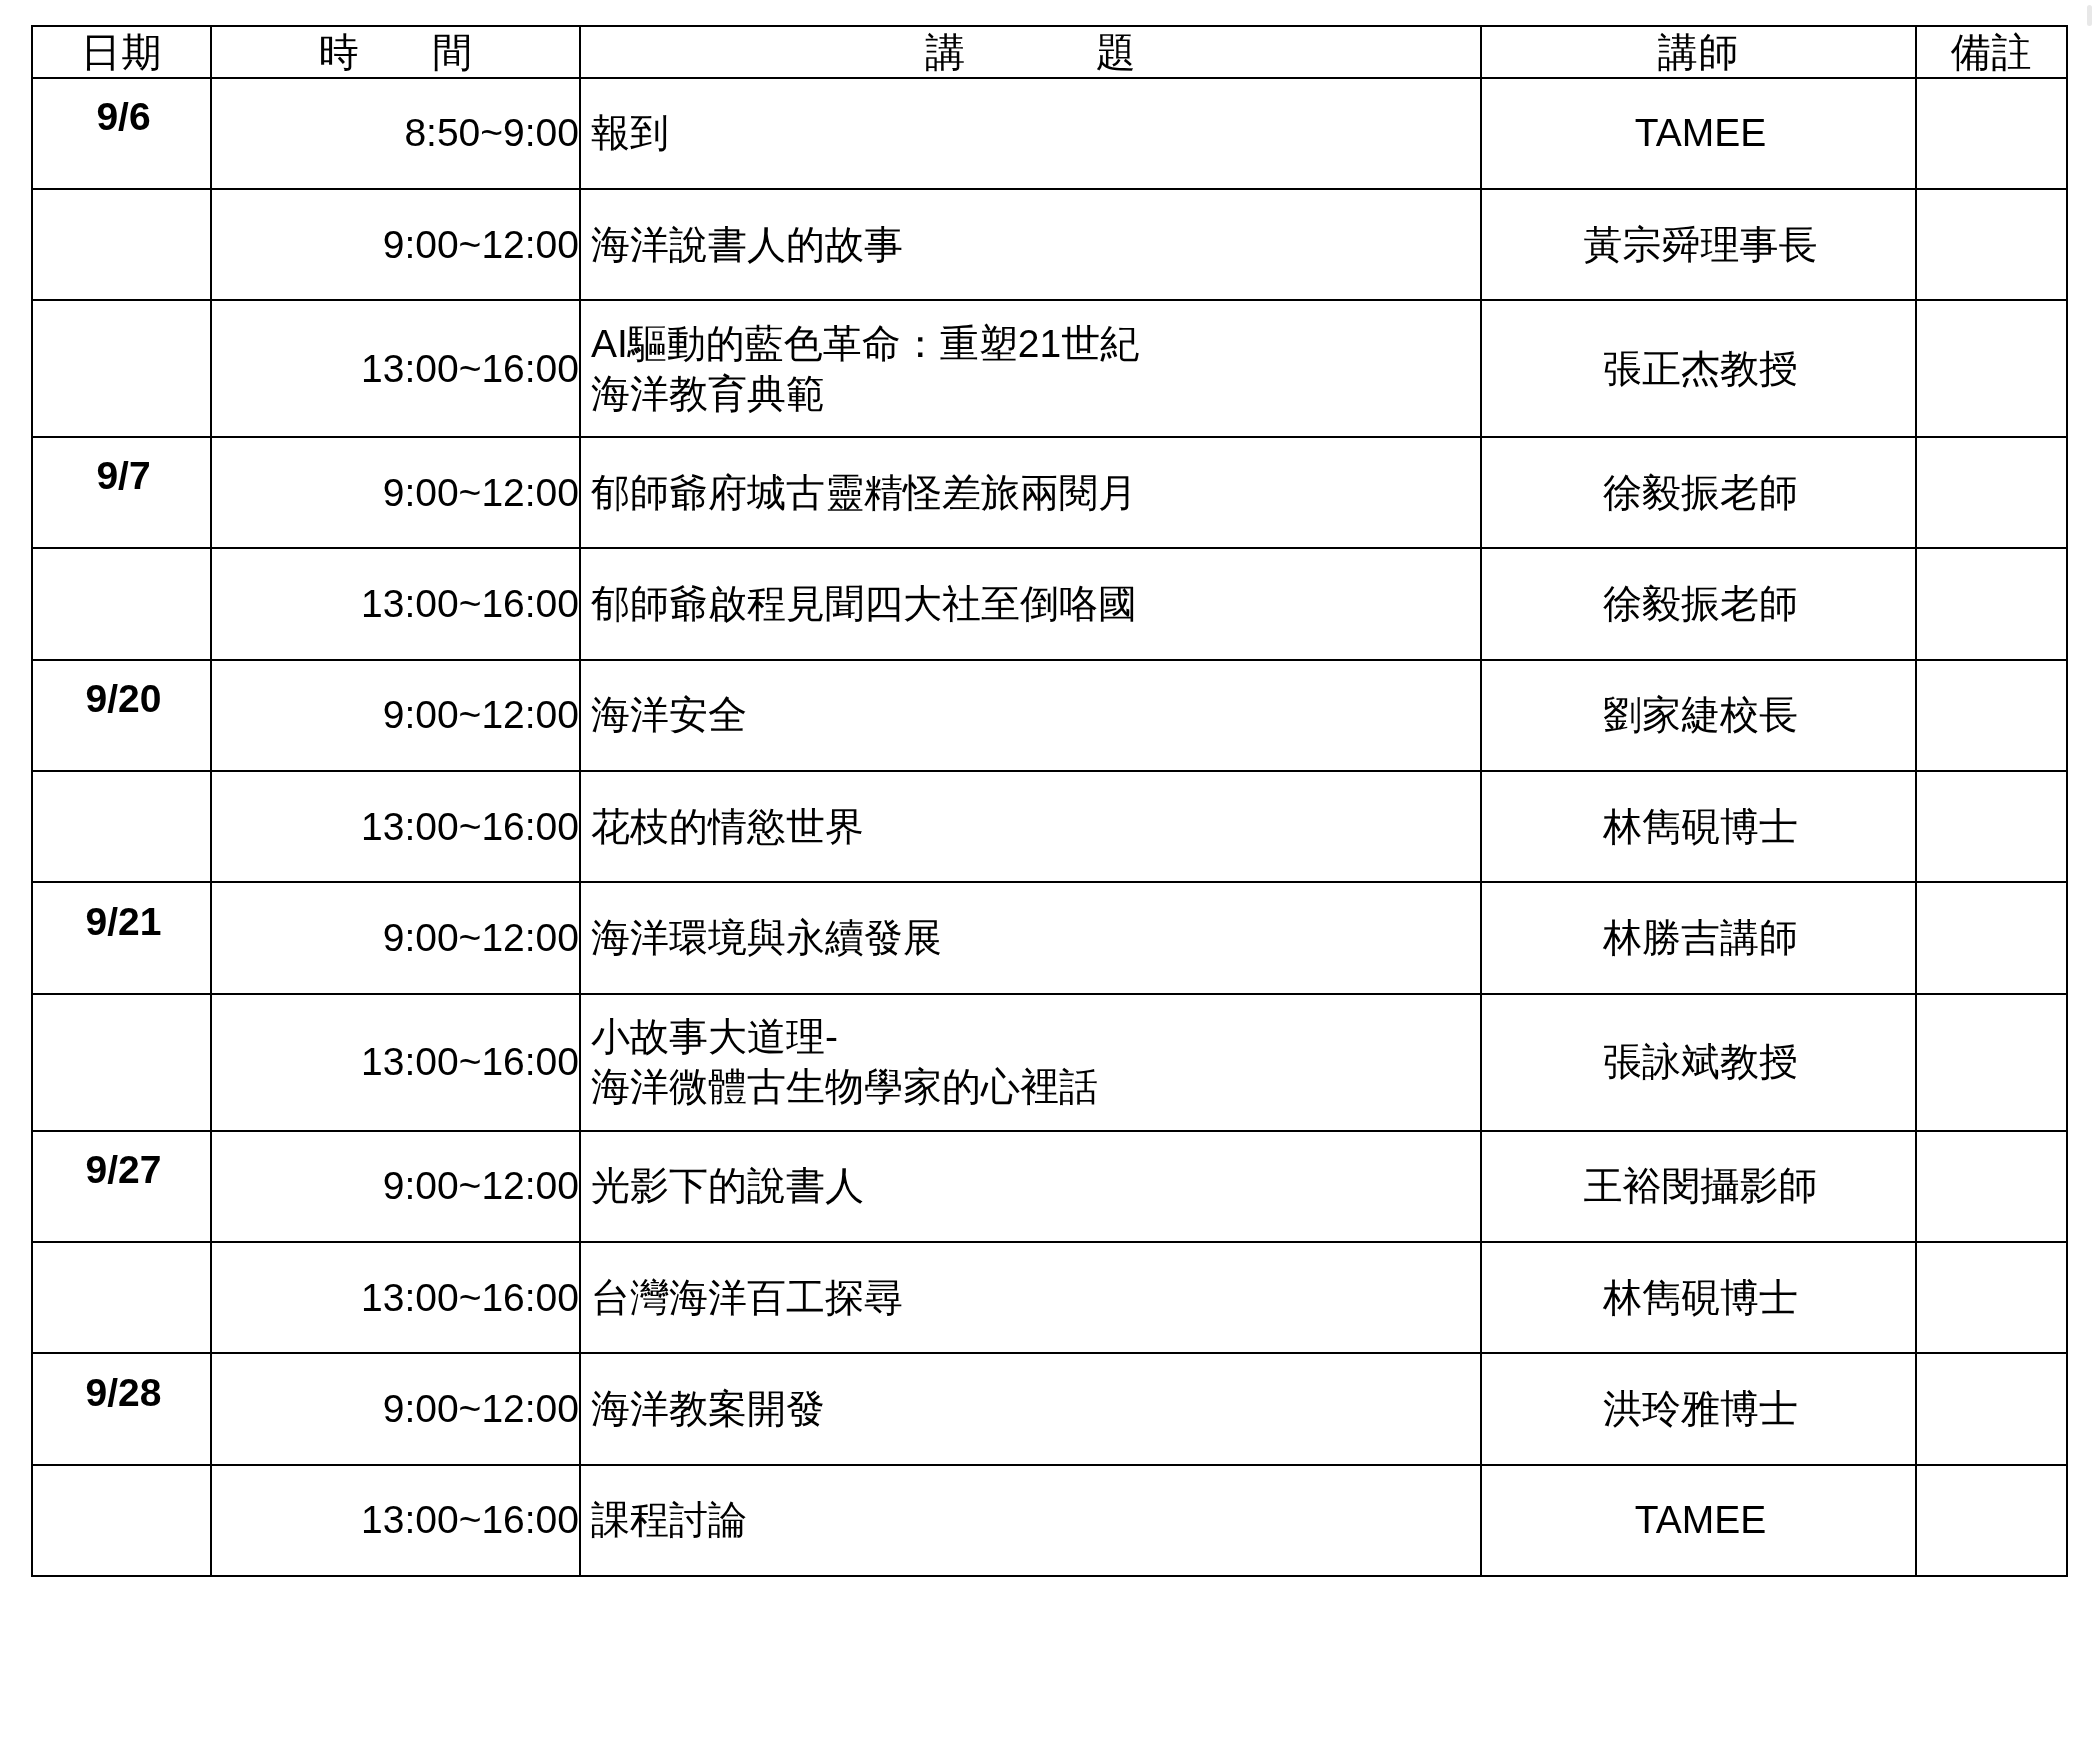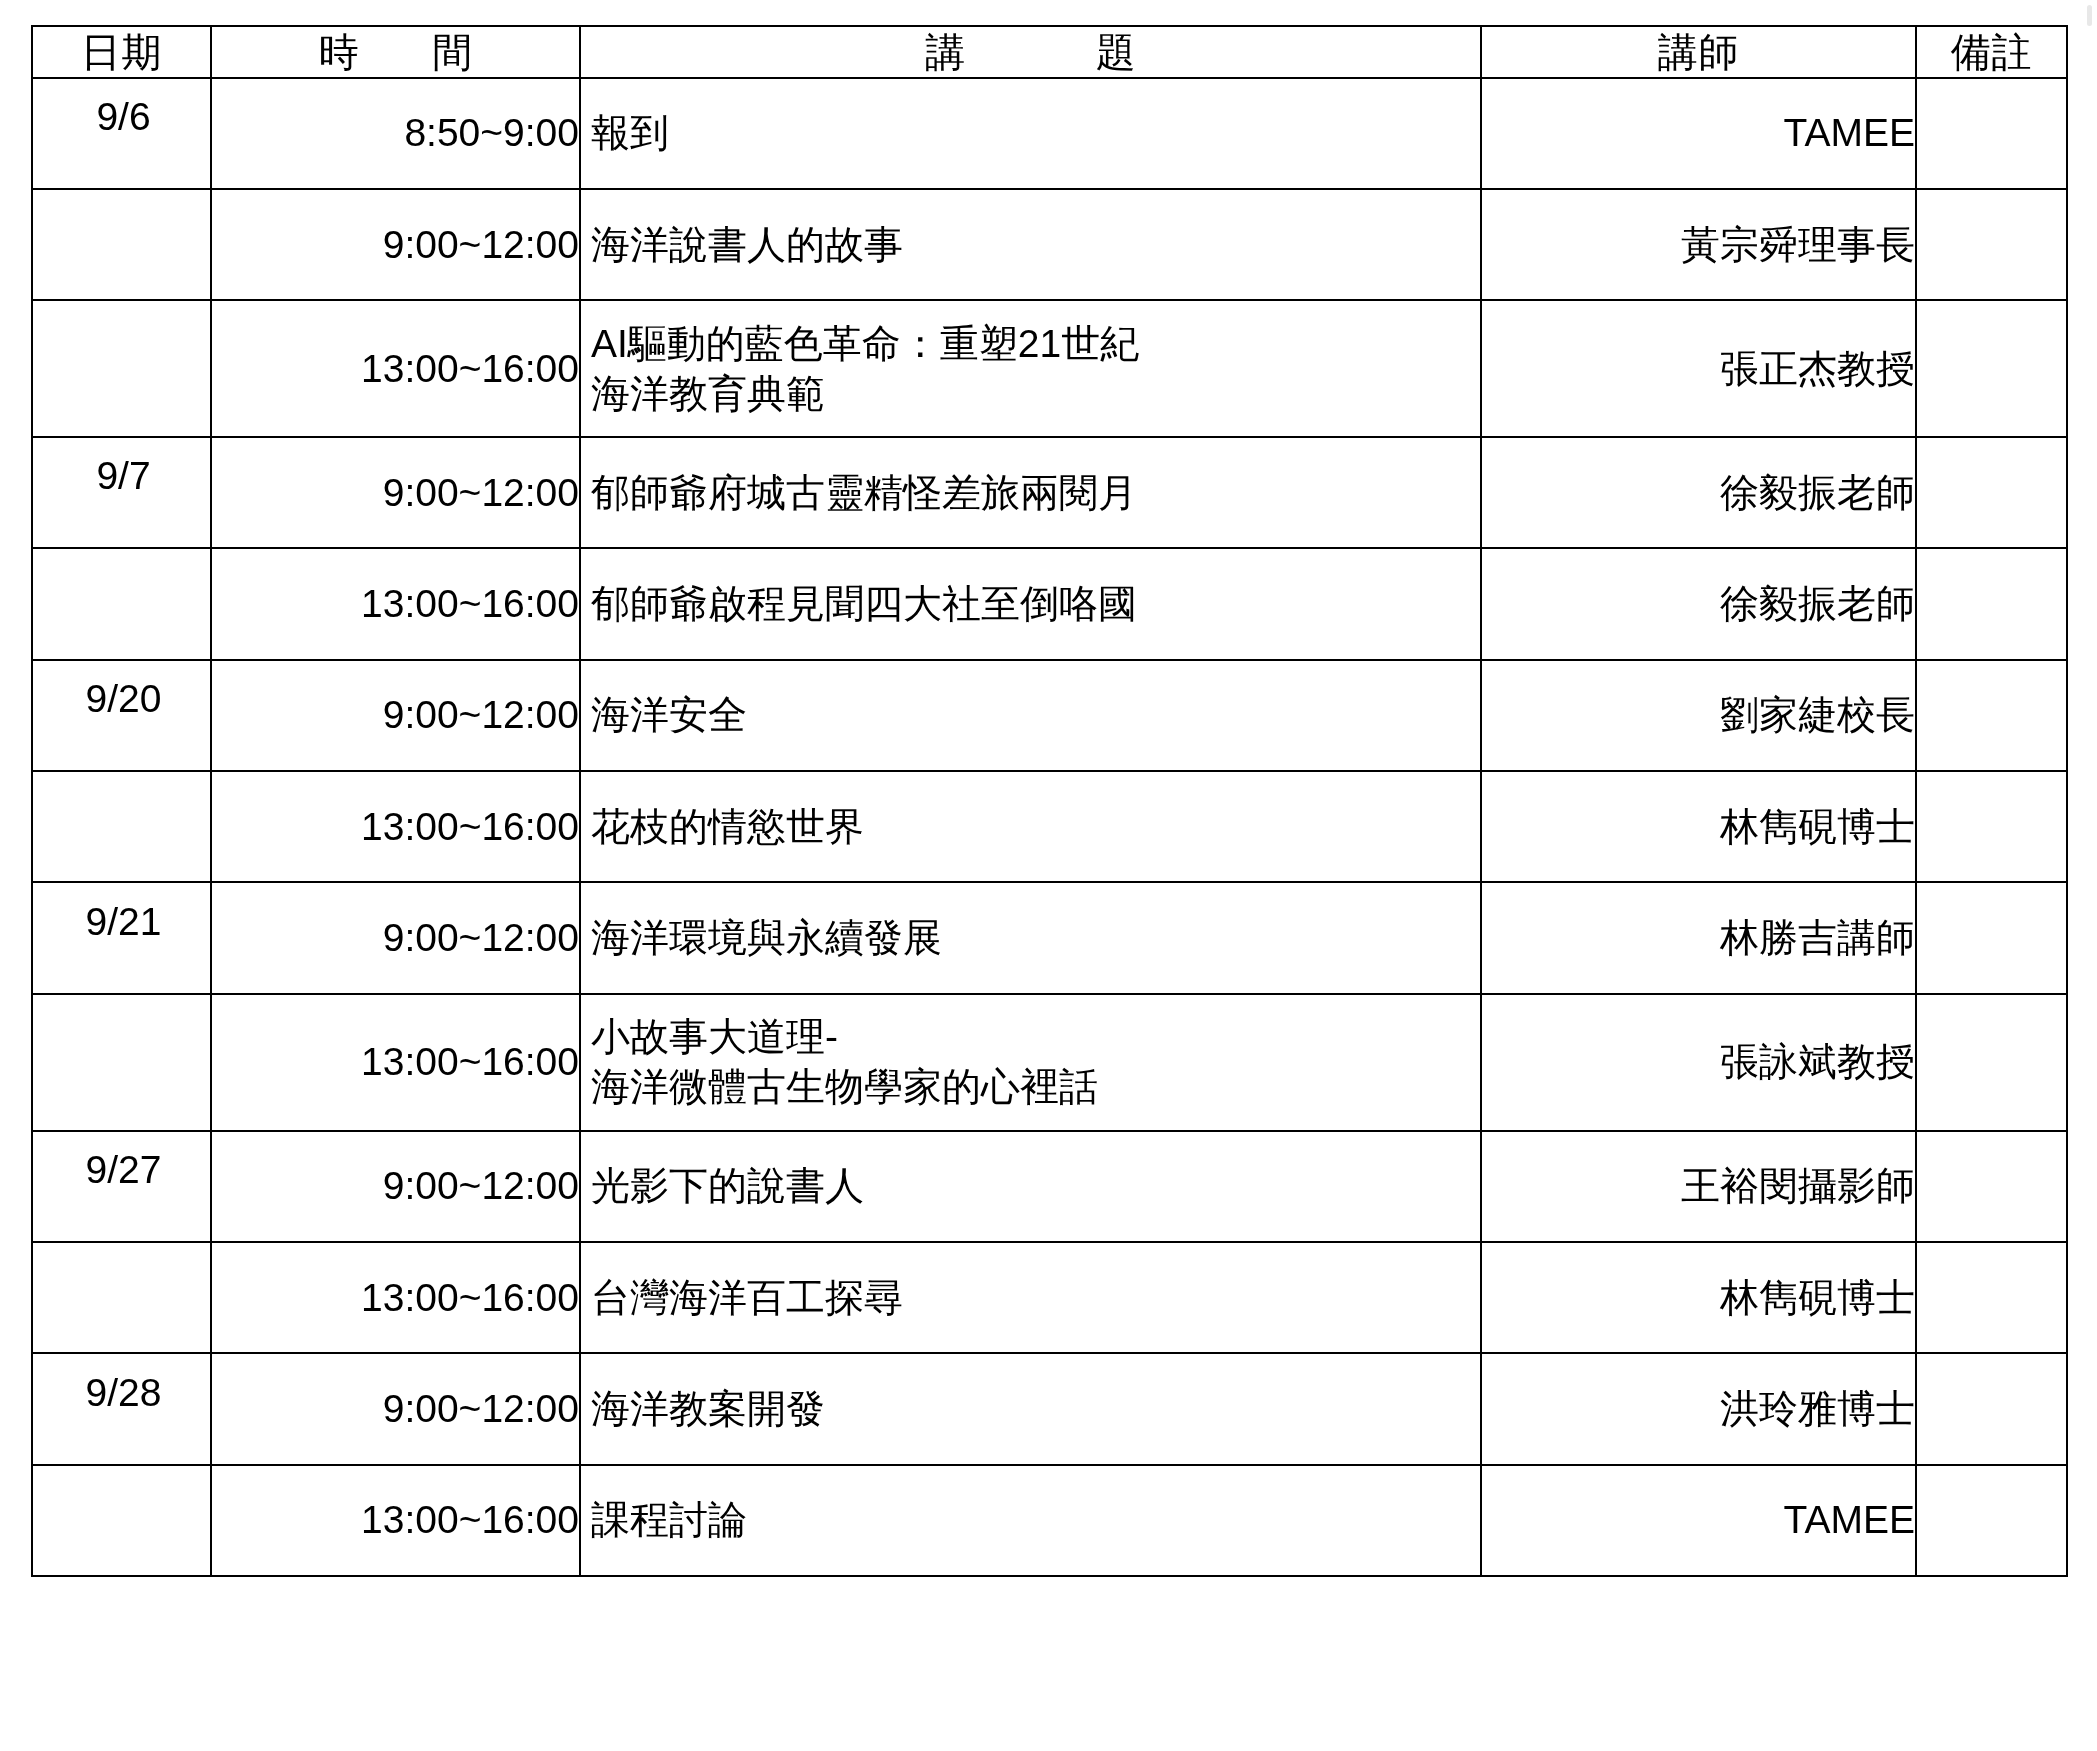--- a/index.html
+++ b/index.html
@@ -59,32 +59,33 @@
     padding: 11.3px 9.2px 13.3px 11.3px;
   }
   .cell.date {
     text-align: center;
     vertical-align: top;
     padding-top: 13.3px;
   }
   .cell.date .date-text {
     display: block;
     padding-left: 4px;
+    font-weight: bold;
   }
   .cell.time {
     text-align: right;
     padding-left: 13.3px;
     white-space: nowrap;
   }
   .cell.topic {
     text-align: left;
     padding-left: 10px;
   }
   .cell.speaker {
-    text-align: right;
+    text-align: center;
     padding-left: 4px;
   }
   .cell.note {
     text-align: center;
   }
   .cell .line2 {
     display: block;
   }
   .tall2 { height: 137px; }
   .row-std td { height: 96px; }

